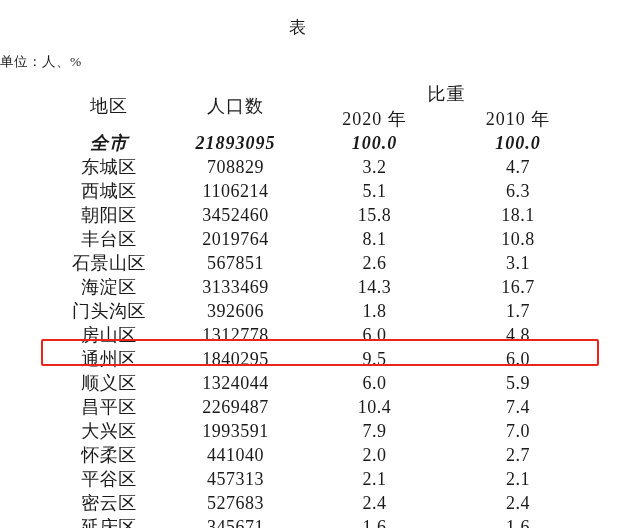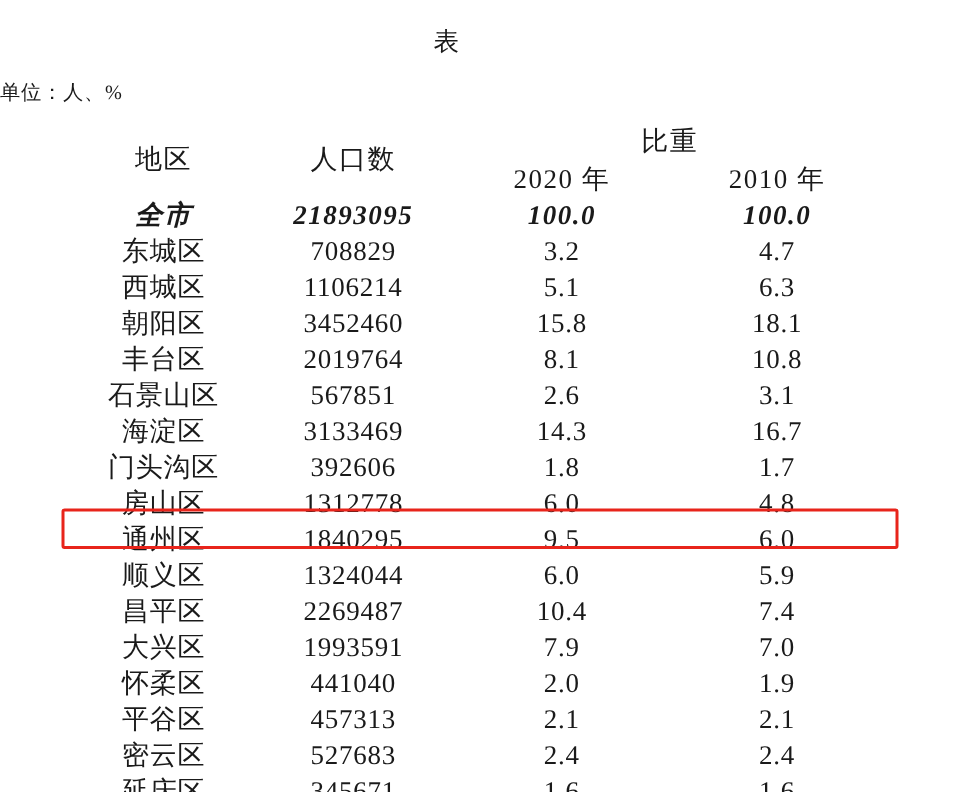--- a/index.html
+++ b/index.html
@@ -210,21 +210,21 @@
           <tr class="row">
             <td class="name-cell vline-r">大兴区</td>
             <td class="num vline-r">1993591</td>
             <td class="num vline-r">7.9</td>
             <td class="num">7.0</td>
           </tr>
           <tr class="row">
             <td class="name-cell vline-r">怀柔区</td>
             <td class="num vline-r">441040</td>
             <td class="num vline-r">2.0</td>
-            <td class="num">1.9</td>
+            <td class="num">2.7</td>
           </tr>
           <tr class="row">
             <td class="name-cell vline-r">平谷区</td>
             <td class="num vline-r">457313</td>
             <td class="num vline-r">2.1</td>
             <td class="num">2.1</td>
           </tr>
           <tr class="row">
             <td class="name-cell vline-r">密云区</td>
             <td class="num vline-r">527683</td>

